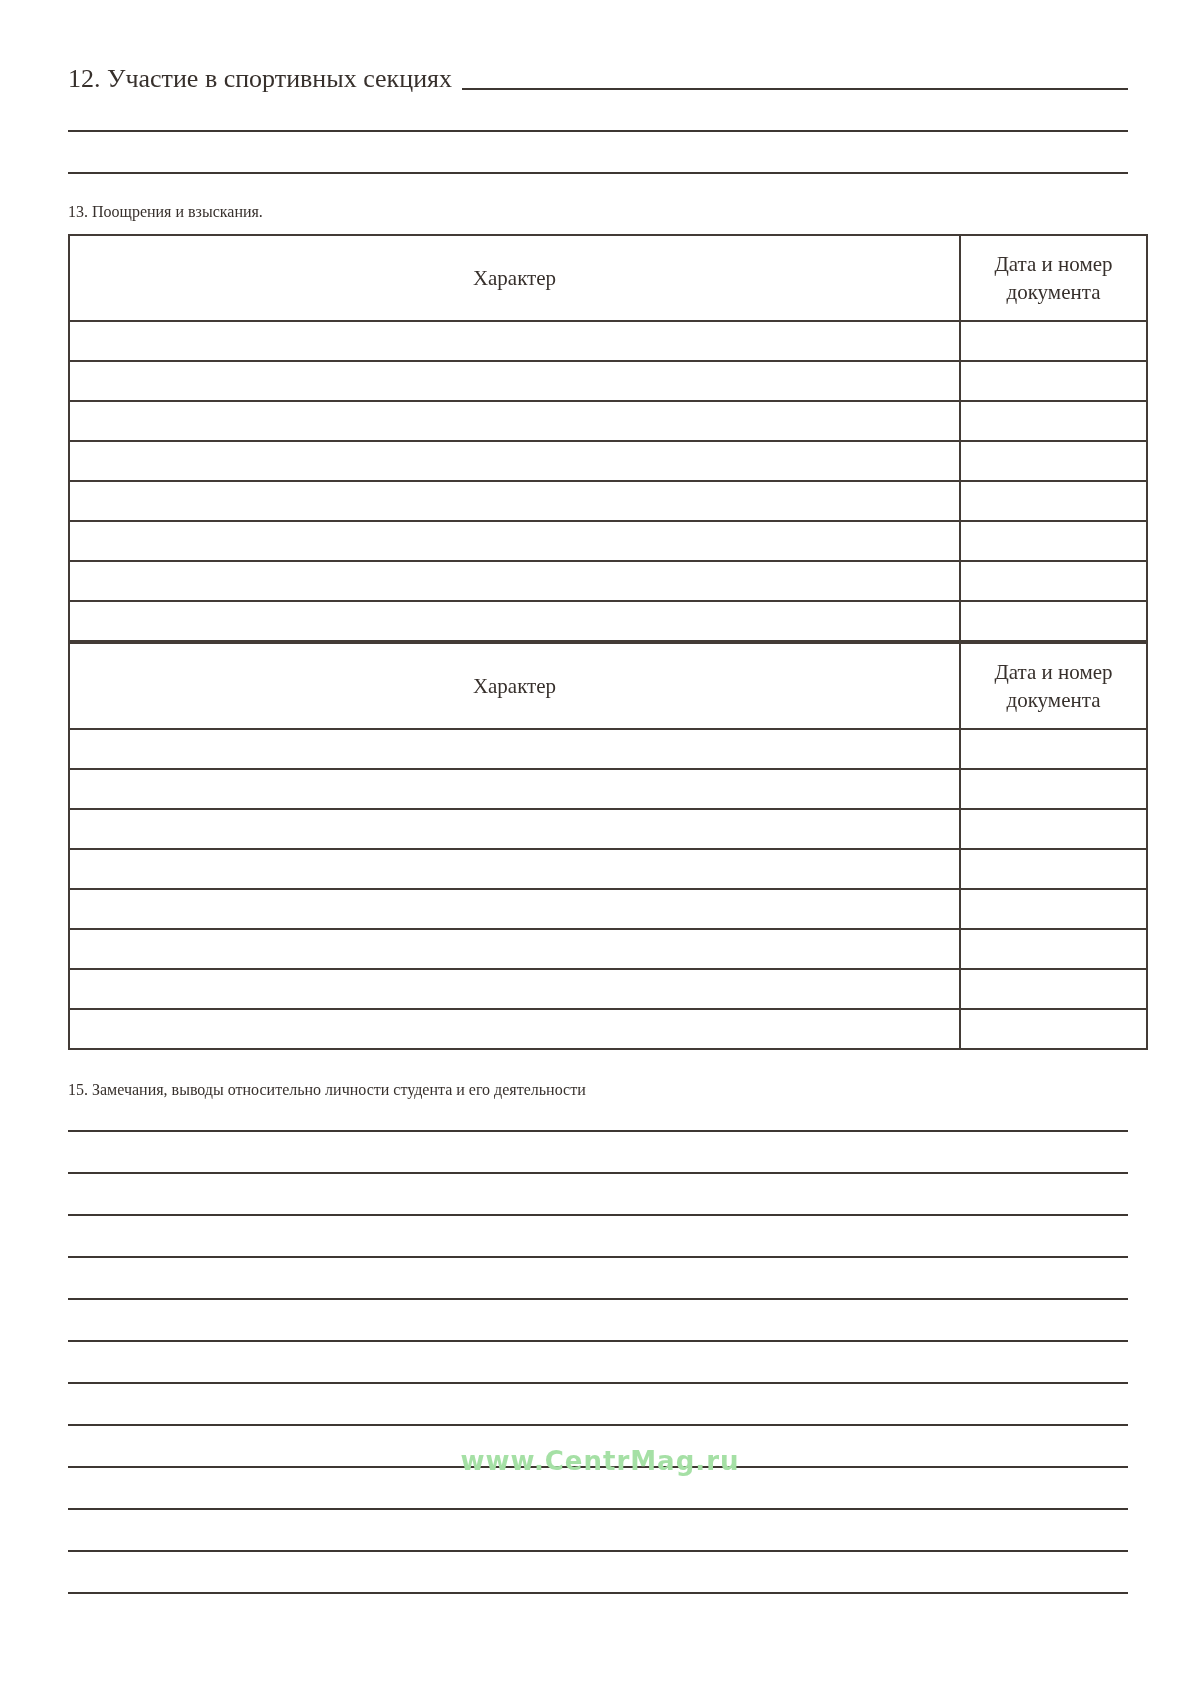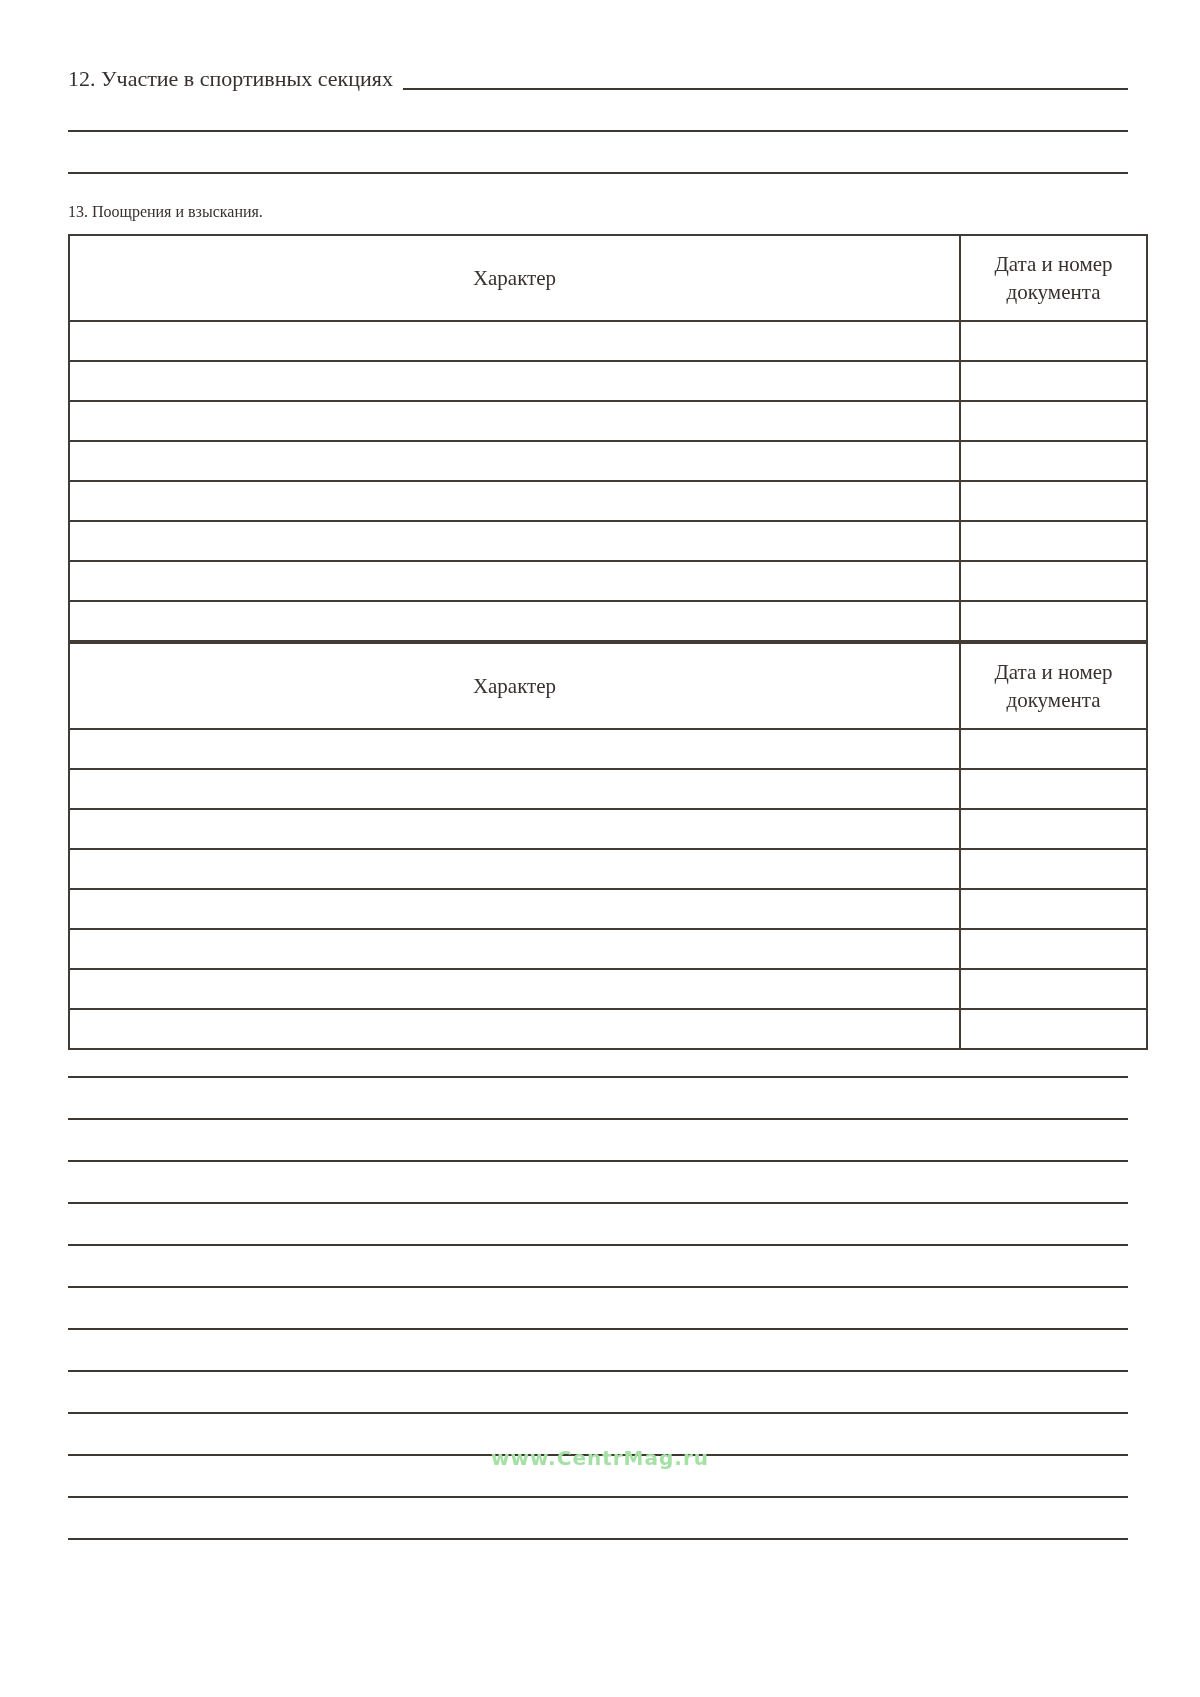--- a/index.html
+++ b/index.html
@@ -18,21 +18,21 @@
   .page {
     position: relative;
     width: 1060px;
     margin: 0 auto 0 68px;
   }
   
   .form-line-para {
     display: flex;
     align-items: stretch;
     margin-top: 64px;
-    font-size: 22px;
+    font-size: 26px;
     line-height: 30px;
     white-space: nowrap;
   }
   .form-line-para .fill-line {
     flex: 1 1 auto;
     margin-left: 10px;
     border-bottom: 2px solid #3e3732;
     transform: translateY(-4px);
   }
   .section-heading {
@@ -83,21 +83,21 @@
   table.form-table th.c2 { padding: 0 14px; }
 
   
   .watermark {
     position: absolute;
     left: 50%;
     top: 1446px;
     transform: translateX(-50%);
     font-family: "DejaVu Sans", "Liberation Sans", sans-serif;
     font-weight: bold;
-    font-size: 20px;
+    font-size: 26px;
     letter-spacing: 1px;
     color: #a5e0a5;
     pointer-events: none;
   }
 </style>
 </head>
 <body>
 
 <div class="page">
 
@@ -190,20 +190,21 @@
           <td class="c1"></td>
           <td class="c2"></td>
         </tr>
         <tr>
           <td class="c1"></td>
           <td class="c2"></td>
         </tr>
       </tbody>
   </table>
 
+  <h2 class="section-heading" id="heading-15">15. Замечания, выводы относительно личности студента и его деятельности</h2>
   <div class="blank-lines" id="lines-15">
       <div class="write-line"></div>
       <div class="write-line"></div>
       <div class="write-line"></div>
       <div class="write-line"></div>
       <div class="write-line"></div>
       <div class="write-line"></div>
       <div class="write-line"></div>
       <div class="write-line"></div>
       <div class="write-line"></div>

